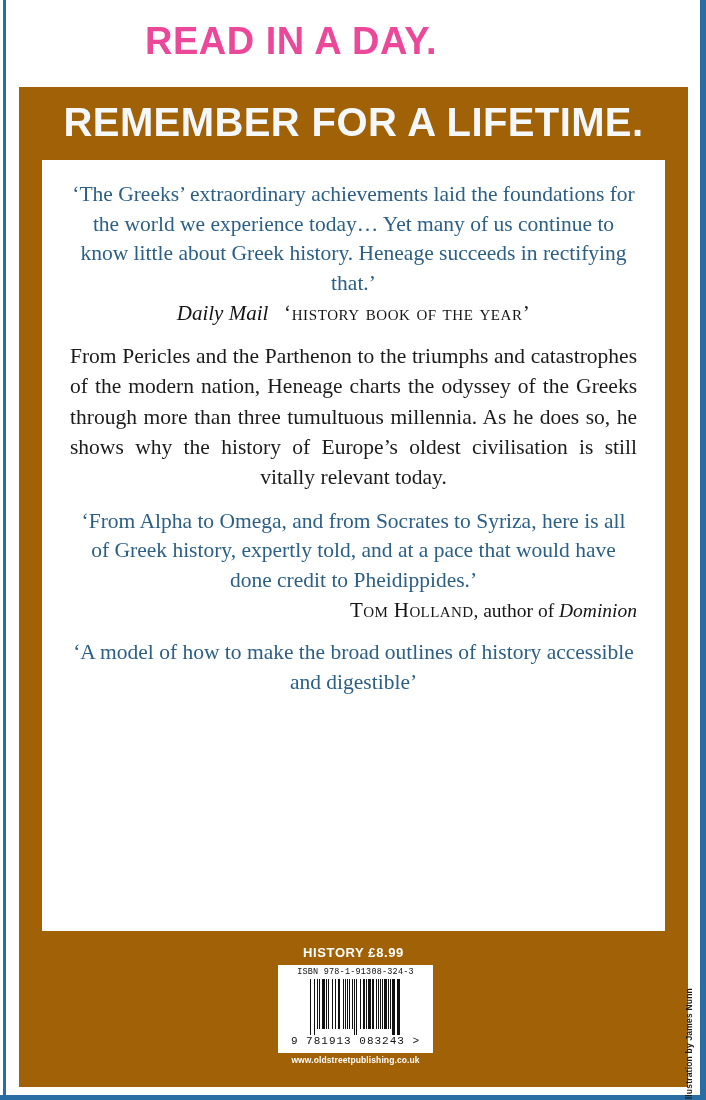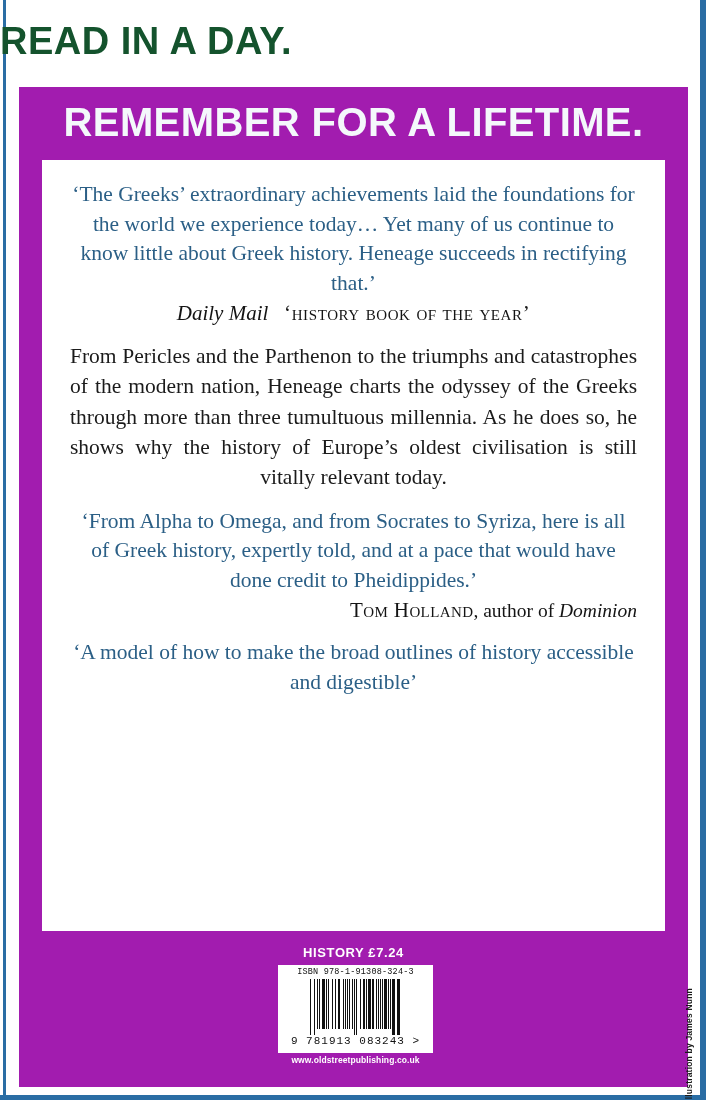--- a/index.html
+++ b/index.html
@@ -44,36 +44,37 @@
     height: 5px;
     background: #2a6da4;
   }
 
   
   .strapline-top {
     position: absolute;
     left: 0;
     top: 22px;
     width: 582px;
+    text-align: center;
     font-family: "Liberation Sans", sans-serif;
     font-weight: bold;
     font-size: 38px;
     letter-spacing: 0.5px;
-    color: #14532d;
+    color: #ec4899;
     line-height: 1;
   }
 
   
   .blue-frame {
     position: absolute;
     left: 19px;
     top: 87px;
     width: 669px;
     height: 1000px;
-    background: #a21caf;
+    background: #a16207;
   }
 
   .strapline-band {
     position: absolute;
     left: 0;
     top: 0;
     width: 669px;
     height: 70px;
     display: flex;
     align-items: center;
@@ -266,21 +267,21 @@
 
       <div class="block">
       </div>
 
       <div class="block">
         <div class="quote-blue">‘A model of how to make the broad outlines of history accessible and digestible’</div>
       </div>
 
     </div>
 
-    <div class="price-line">HISTORY  £7.24</div>
+    <div class="price-line">HISTORY  £8.99</div>
 
     <div class="barcode-box">
       <div class="isbn-text">ISBN 978-1-91308-324-3</div>
       <div class="bars" id="bars">
           <i class="tall" style="width: 1px;"></i>
           <i class="sp" style="width: 3px;"></i>
           <i class="tall" style="width: 1px;"></i>
           <i class="sp" style="width: 2px;"></i>
           <i class="" style="width: 1px;"></i>
           <i class="sp" style="width: 1px;"></i>

